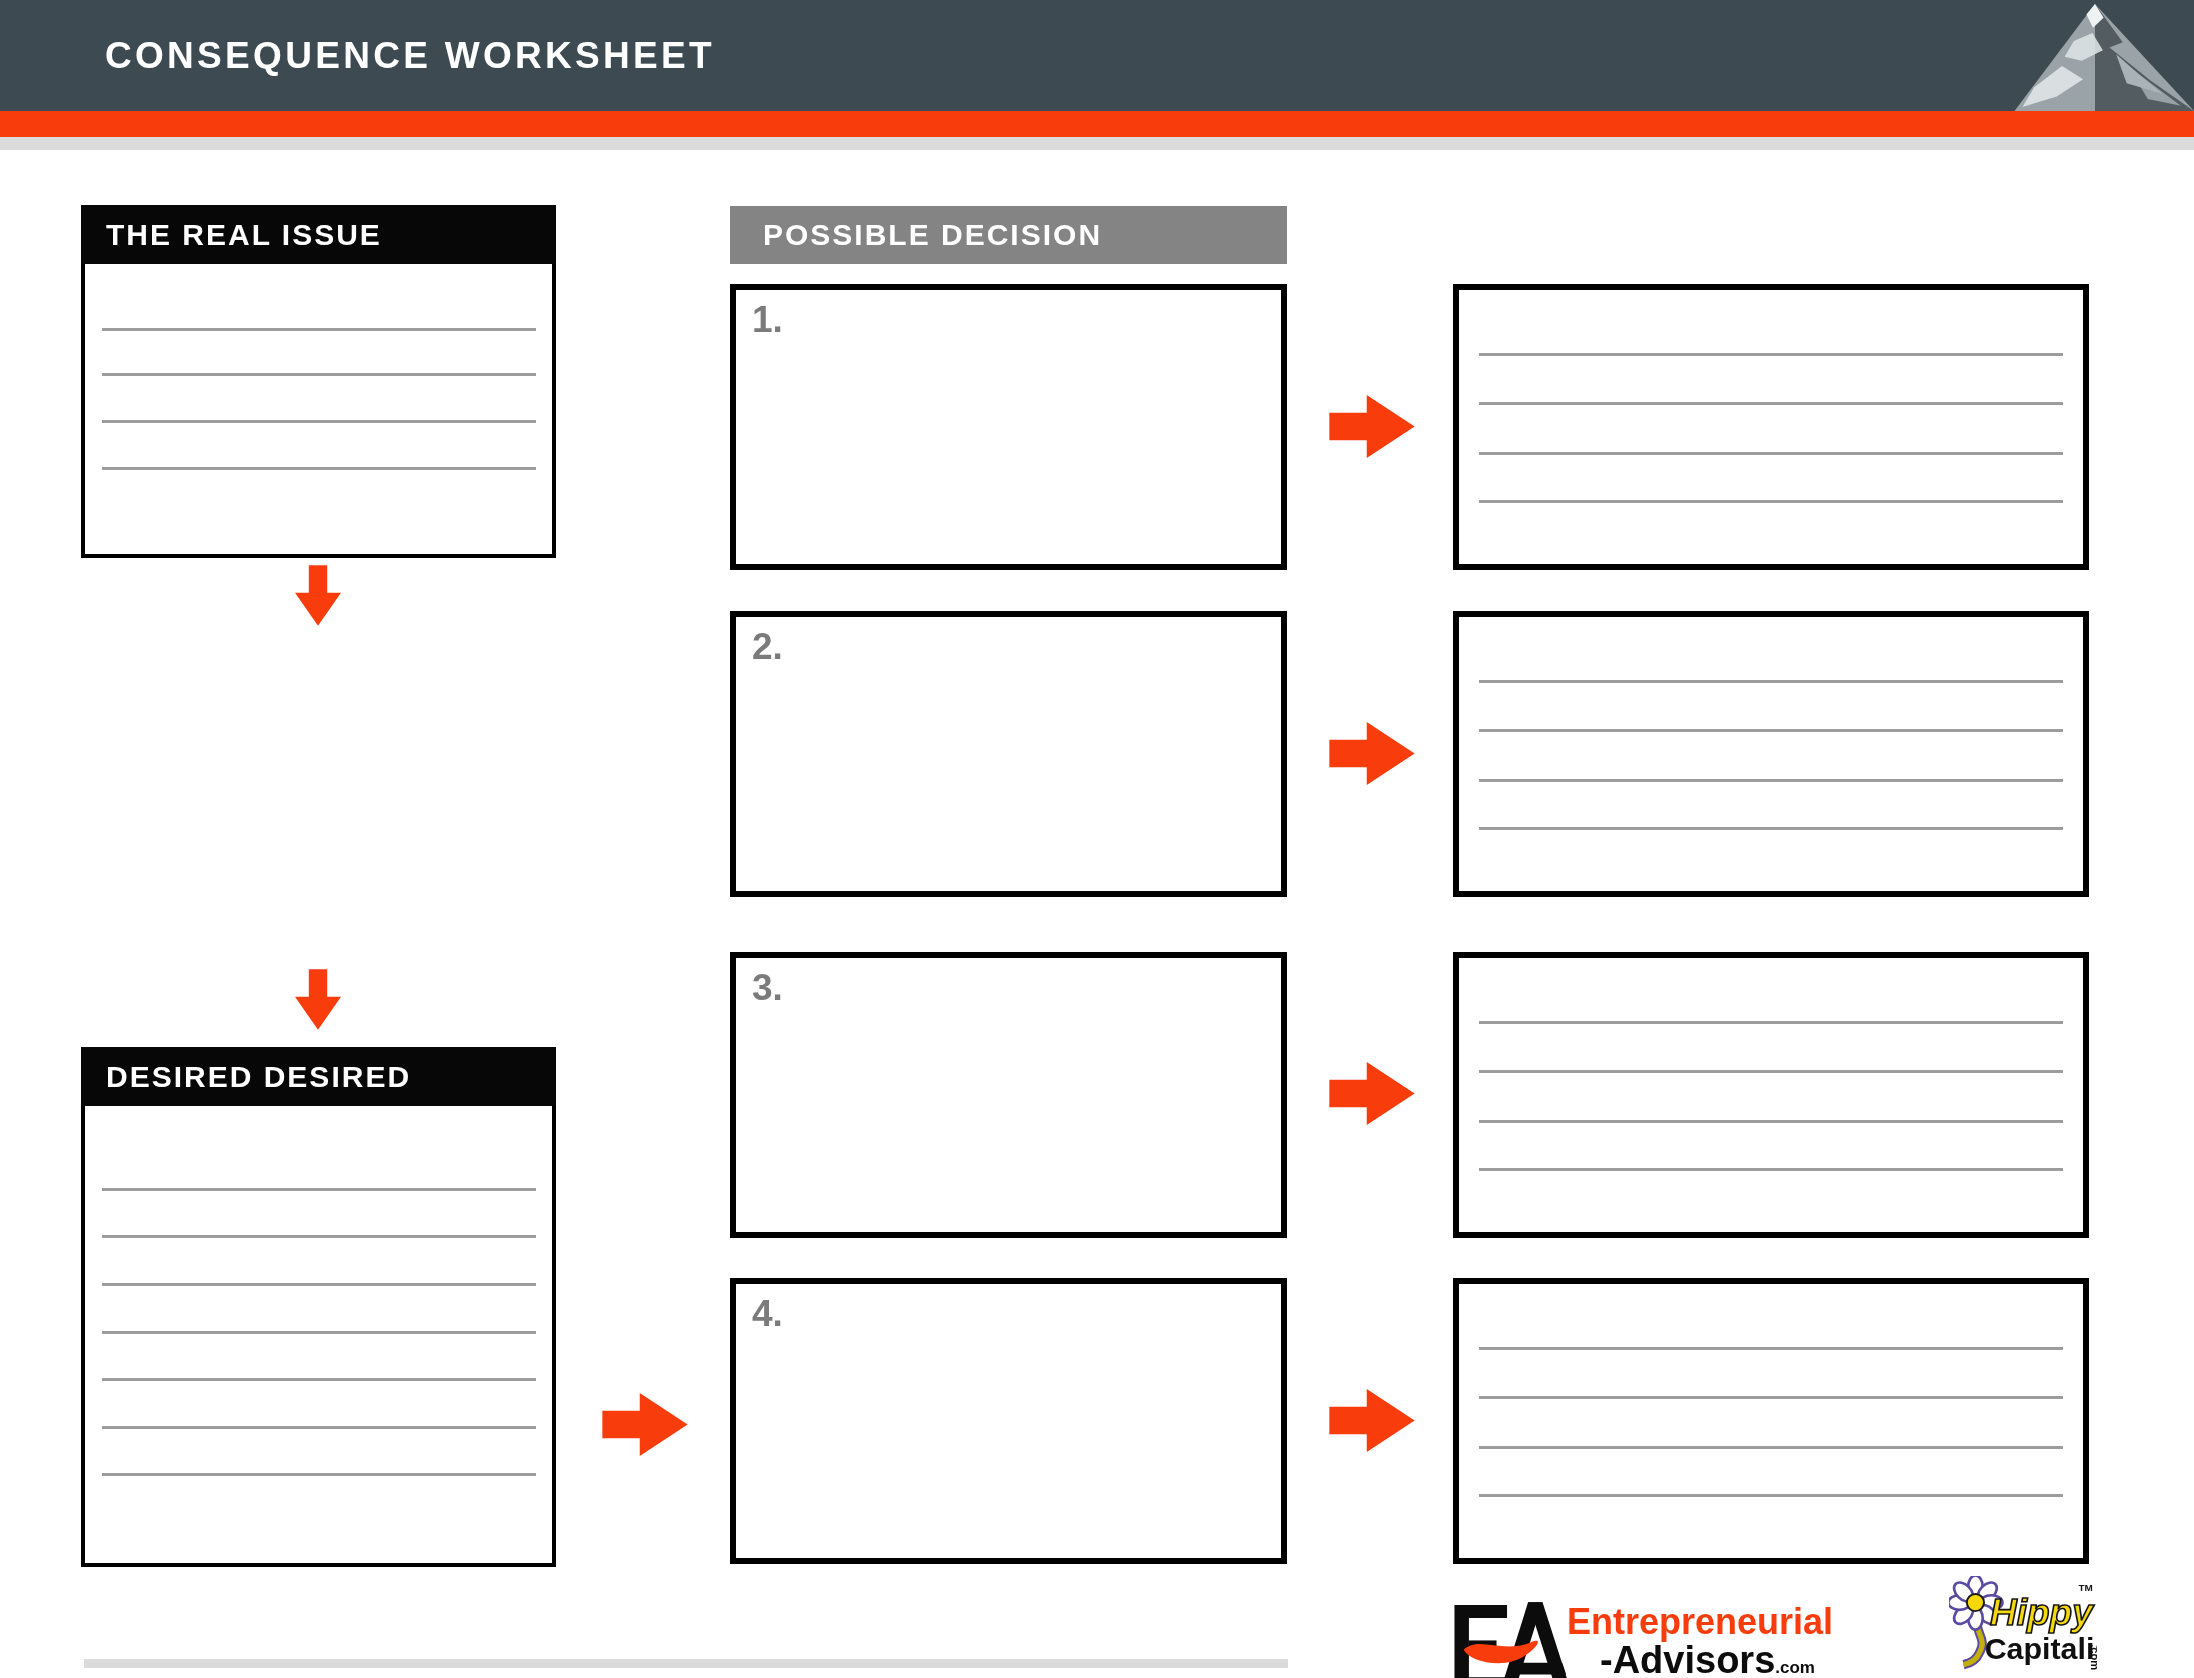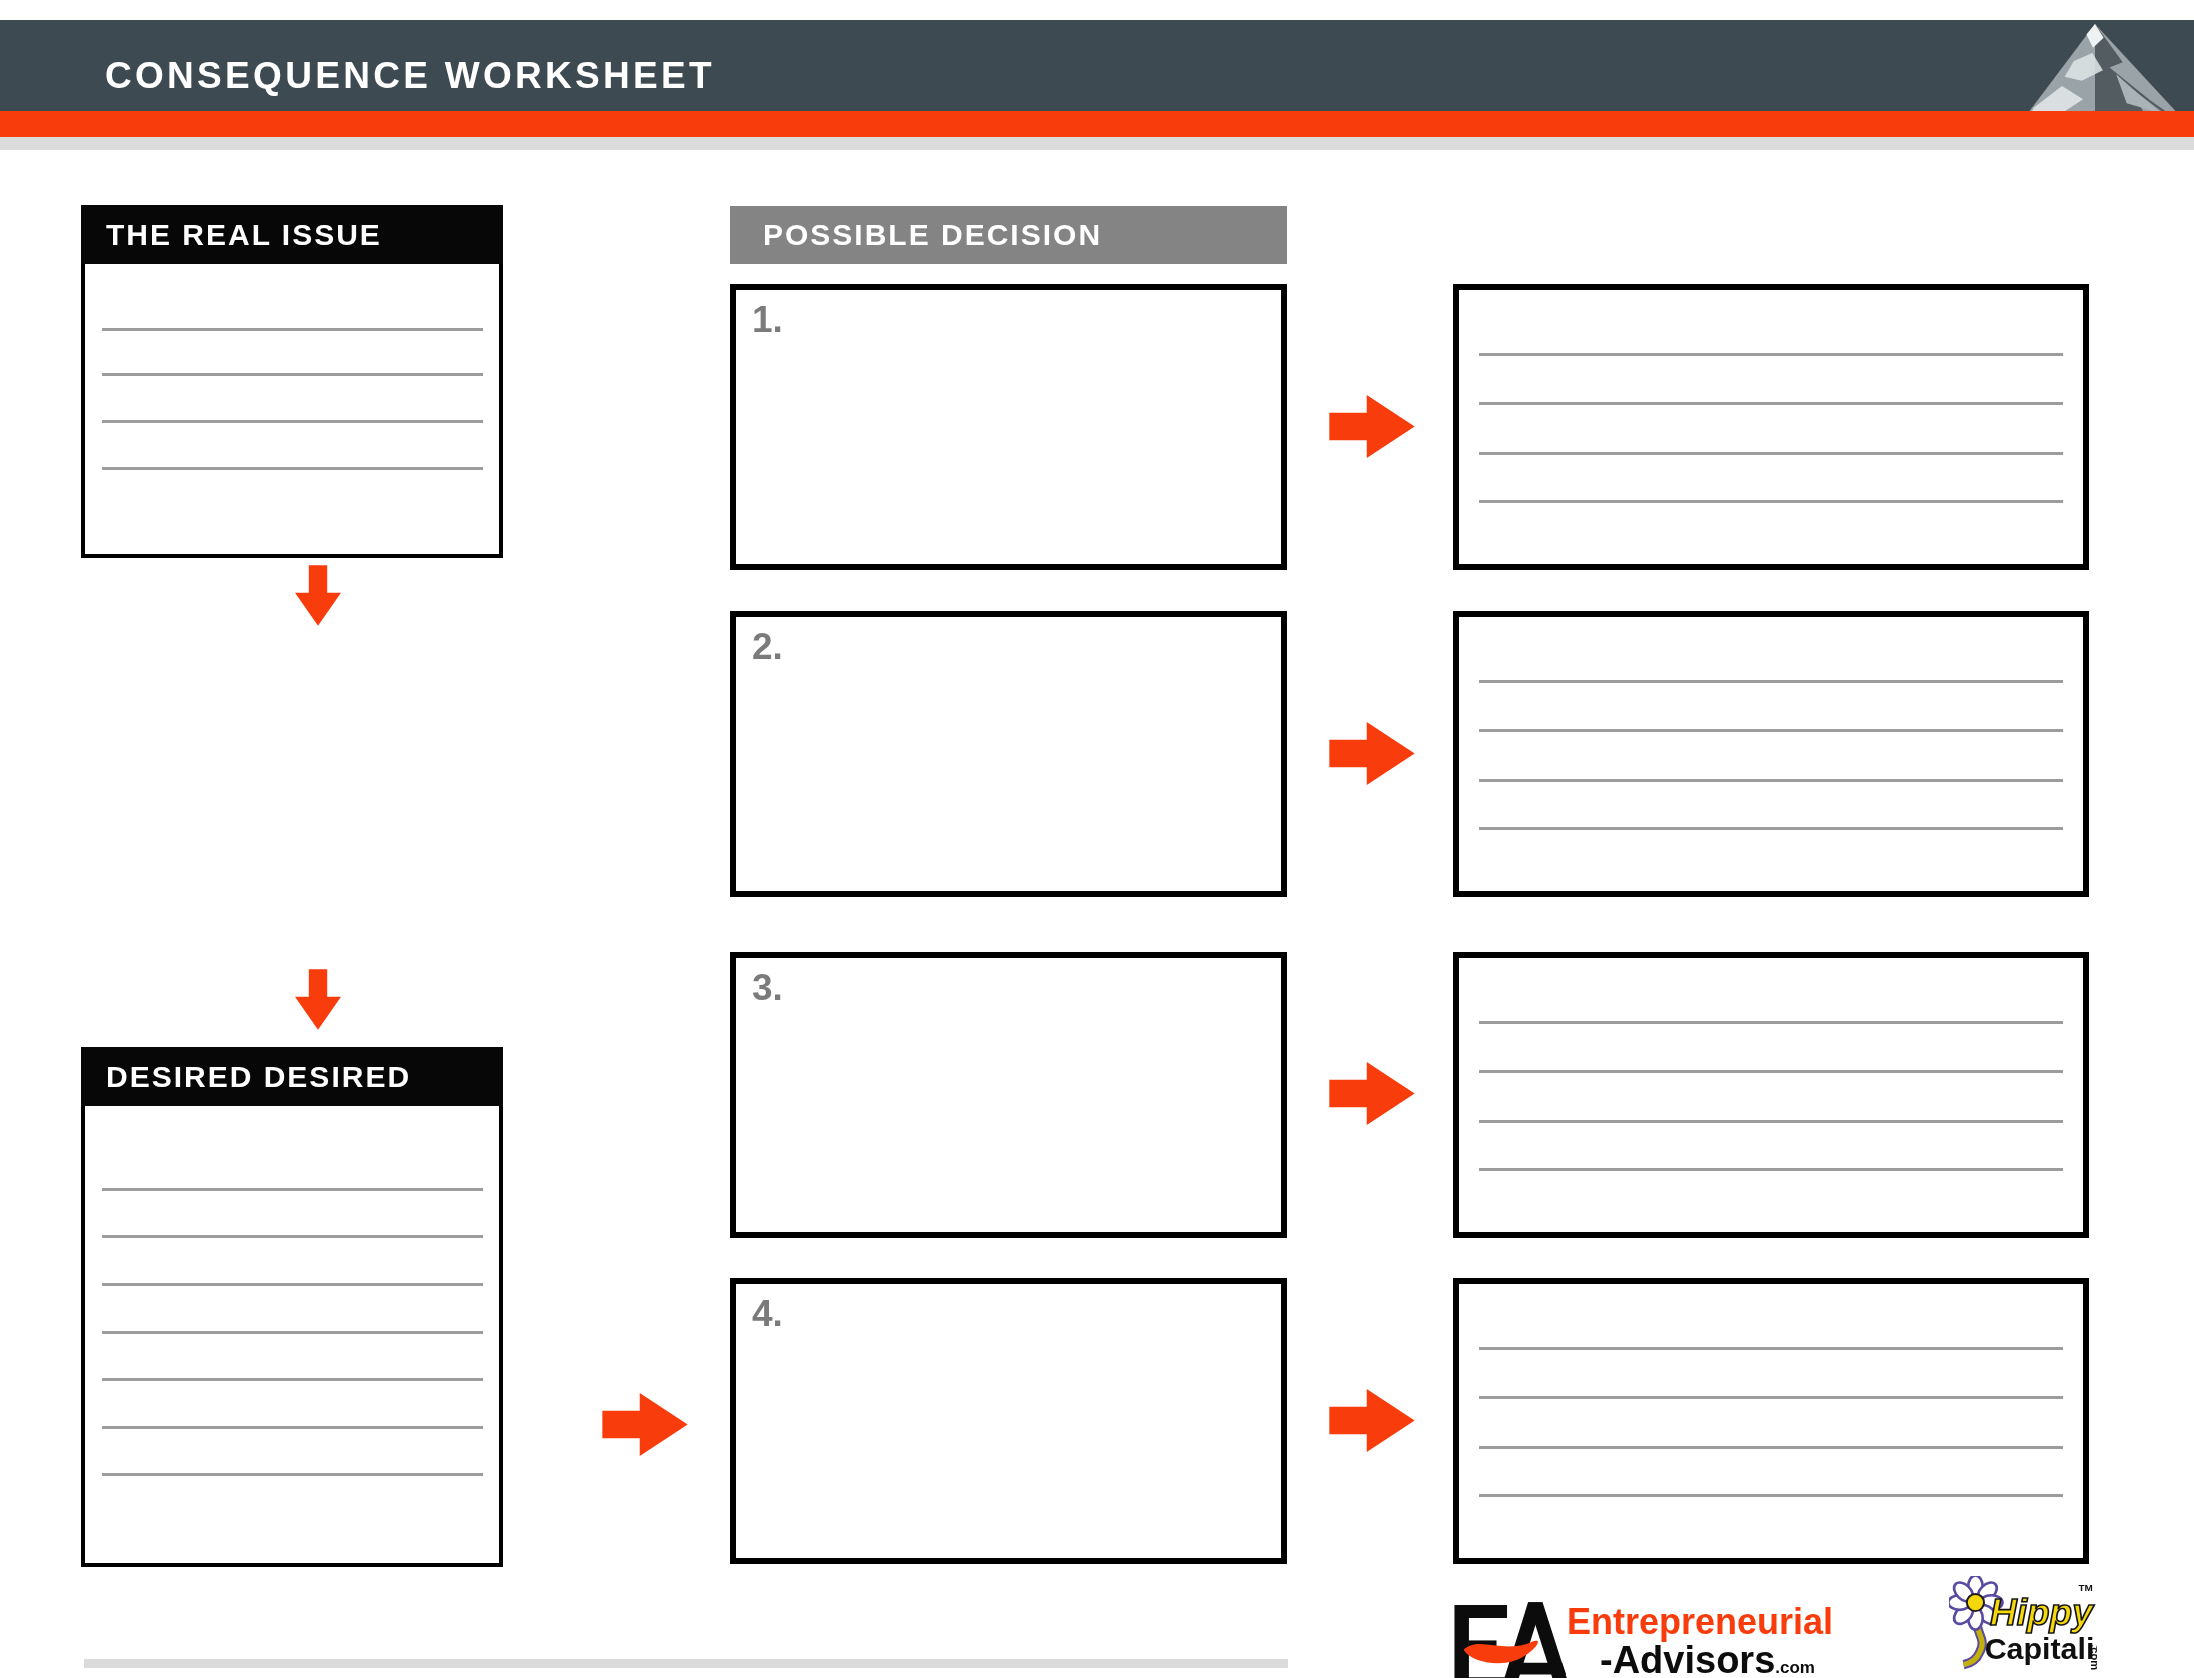--- a/index.html
+++ b/index.html
@@ -12,29 +12,29 @@
     --number-gray:#7B7B7B;
     --source-gray:#4A4A4A;
     --hippy-yellow:#F5D80C;
   }
   *{margin:0;padding:0;box-sizing:border-box;}
   html,body{background:#fff;}
   body{font-family:"Liberation Sans", sans-serif;}
   .page{position:relative;width:2194px;height:1679px;background:#fff;overflow:hidden;}
 
   
-  .topbar{position:absolute;left:0;top:0;width:2194px;height:111px;background:var(--header-dark);margin-top:20px;}
+  .topbar{position:absolute;left:0;top:0;width:2194px;height:111px;background:var(--header-dark);}
   .topbar h1{position:absolute;left:105px;top:0;height:111px;display:flex;align-items:center;
     color:#fff;font-size:37px;font-weight:bold;letter-spacing:3.3px;}
   .mountain{position:absolute;right:0;top:0;height:111px;width:198px;}
   .stripe-orange{position:absolute;left:0;top:111px;width:2194px;height:26.4px;background:var(--accent);}
   .stripe-gray{position:absolute;left:0;top:137px;width:2194px;height:13.2px;background:var(--stripe-gray);}
 
   
-  .lbox{position:absolute;left:81px;width:422px;}
+  .lbox{position:absolute;left:81px;width:475px;}
   .lbox-header{height:59px;background:var(--bar-black);color:#fff;display:flex;align-items:center;
     padding-left:25px;font-size:30px;font-weight:bold;letter-spacing:2px;}
   .lbox-body{position:relative;background:#fff;border:4px solid #000;border-top:none;}
   #real-issue{top:205px;}   #real-issue .lbox-body{height:294px;}
   #decision{top:624px;}     #decision .lbox-body{height:269px;}
   #desired{top:1047px;}     #desired .lbox-body{height:461px;}
   .wline{position:absolute;left:16.5px;right:16.5px;height:2.6px;background:var(--line-gray);}
 
   
   .mid-header{position:absolute;left:730px;top:206px;width:557px;height:58px;background:var(--gray-header);

